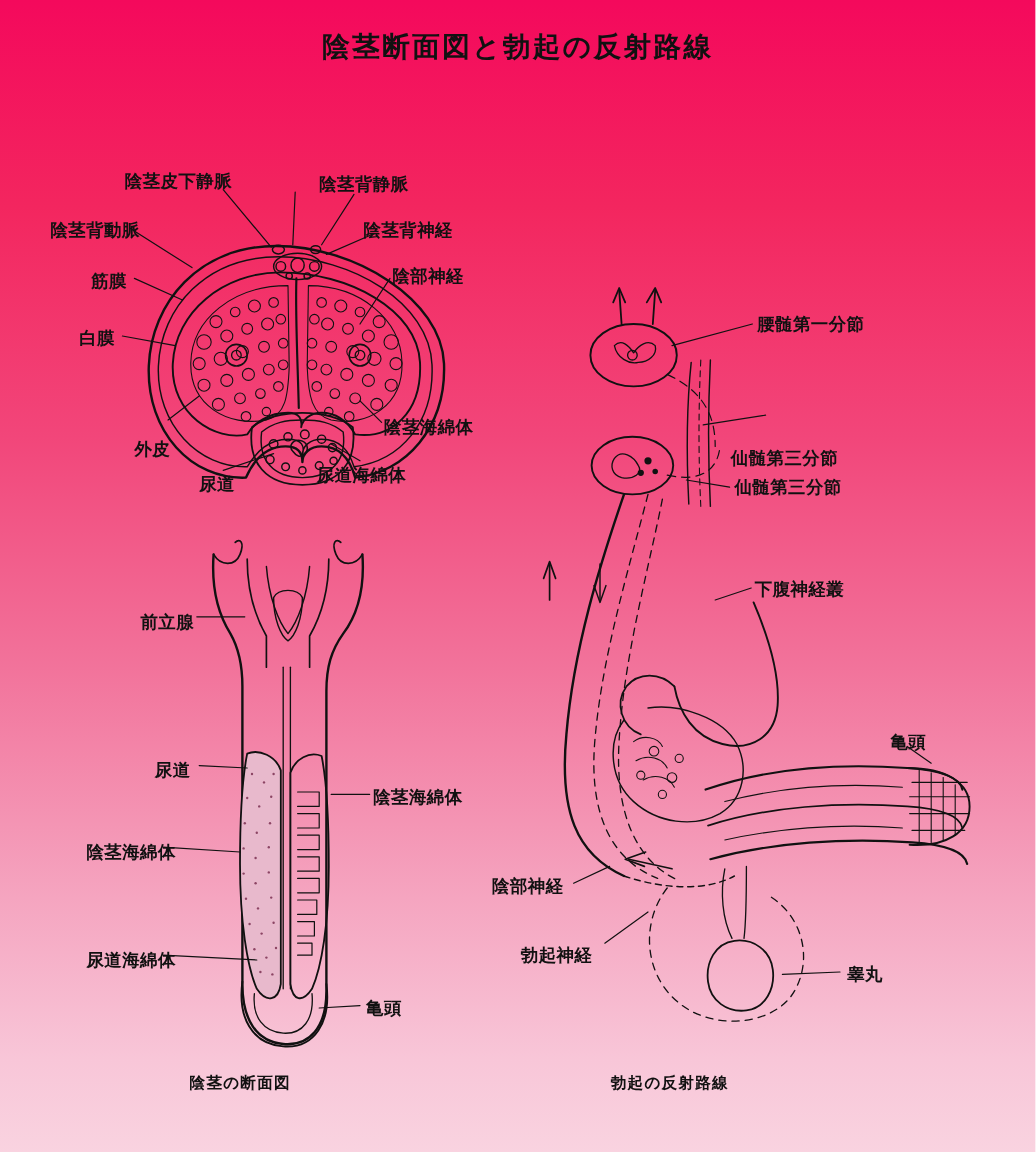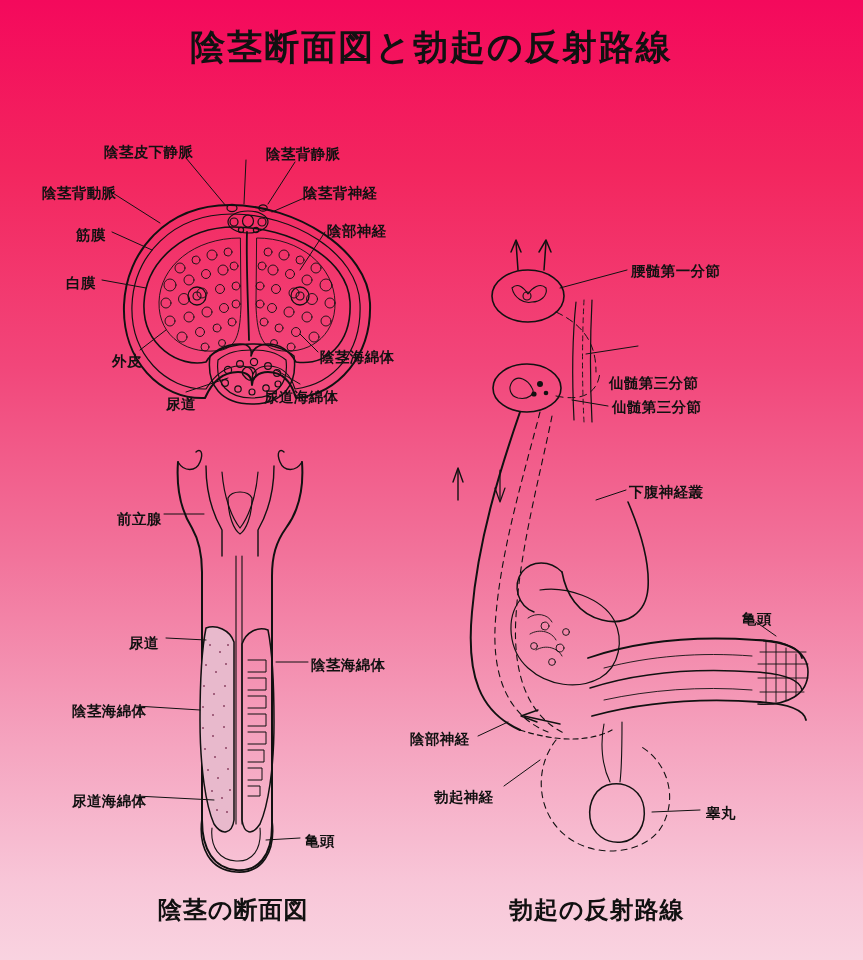--- a/index.html
+++ b/index.html
@@ -14,21 +14,21 @@
     overflow: hidden;
     font-family: "DejaVu Sans", "Liberation Sans", sans-serif;
     background: linear-gradient(to bottom, #f4095c 0%, #f3265f 18%, #f2467a 38%, #f2739b 58%, #f5a5c0 78%, #f8c6d8 92%, #f9d3e0 100%);
   }
   #title {
     position: absolute;
     top: 24px;
     left: 0;
     width: 863px;
     text-align: center;
-    font-size: 35px;
+    font-size: 23px;
     font-weight: bold;
     letter-spacing: 2px;
     color: #111111;
     font-family: "DejaVu Sans", "Liberation Sans", sans-serif;
   }
   .svg-layer {
     position: absolute;
     top: 0;
     left: 0;
     width: 863px;
@@ -38,21 +38,21 @@
     position: absolute;
     font-size: 14.5px;
     color: #111111;
     white-space: nowrap;
     line-height: 1.1;
     font-weight: 600;
     letter-spacing: 0.4px;
   }
   .cap {
     position: absolute;
-    font-size: 24px;
+    font-size: 13px;
     font-weight: bold;
     color: #111111;
     white-space: nowrap;
     letter-spacing: 1px;
   }
 </style>
 </head>
 <body>
 
 <div id="page">
@@ -376,21 +376,21 @@
   </svg>
 
   <div>
     <div class="lbl" style="left:104px; top:145px;">陰茎皮下静脈</div>
     <div class="lbl" style="left:266px; top:147px;">陰茎背静脈</div>
     <div class="lbl" style="left:42px; top:186px;">陰茎背動脈</div>
     <div class="lbl" style="left:303px; top:186px;">陰茎背神経</div>
     <div class="lbl" style="left:76px; top:228px;">筋膜</div>
     <div class="lbl" style="left:327px; top:224px;">陰部神経</div>
     <div class="lbl" style="left:66px; top:276px;text-align:right;">白膜</div>
-    <div class="lbl" style="left:112px; top:354px;">外皮</div>
+    <div class="lbl" style="left:112px; top:368px;">外皮</div>
     <div class="lbl" style="left:320px; top:350px;">陰茎海綿体</div>
     <div class="lbl" style="left:166px; top:397px;">尿道</div>
     <div class="lbl" style="left:264px; top:390px;">尿道海綿体</div>
   </div>
 
   <div>
     <div class="lbl" style="left:117px; top:512px;">前立腺</div>
     <div class="lbl" style="left:129px; top:636px;">尿道</div>
     <div class="lbl" style="left:311px; top:658px;">陰茎海綿体</div>
     <div class="lbl" style="left:72px; top:704px;">陰茎海綿体</div>

